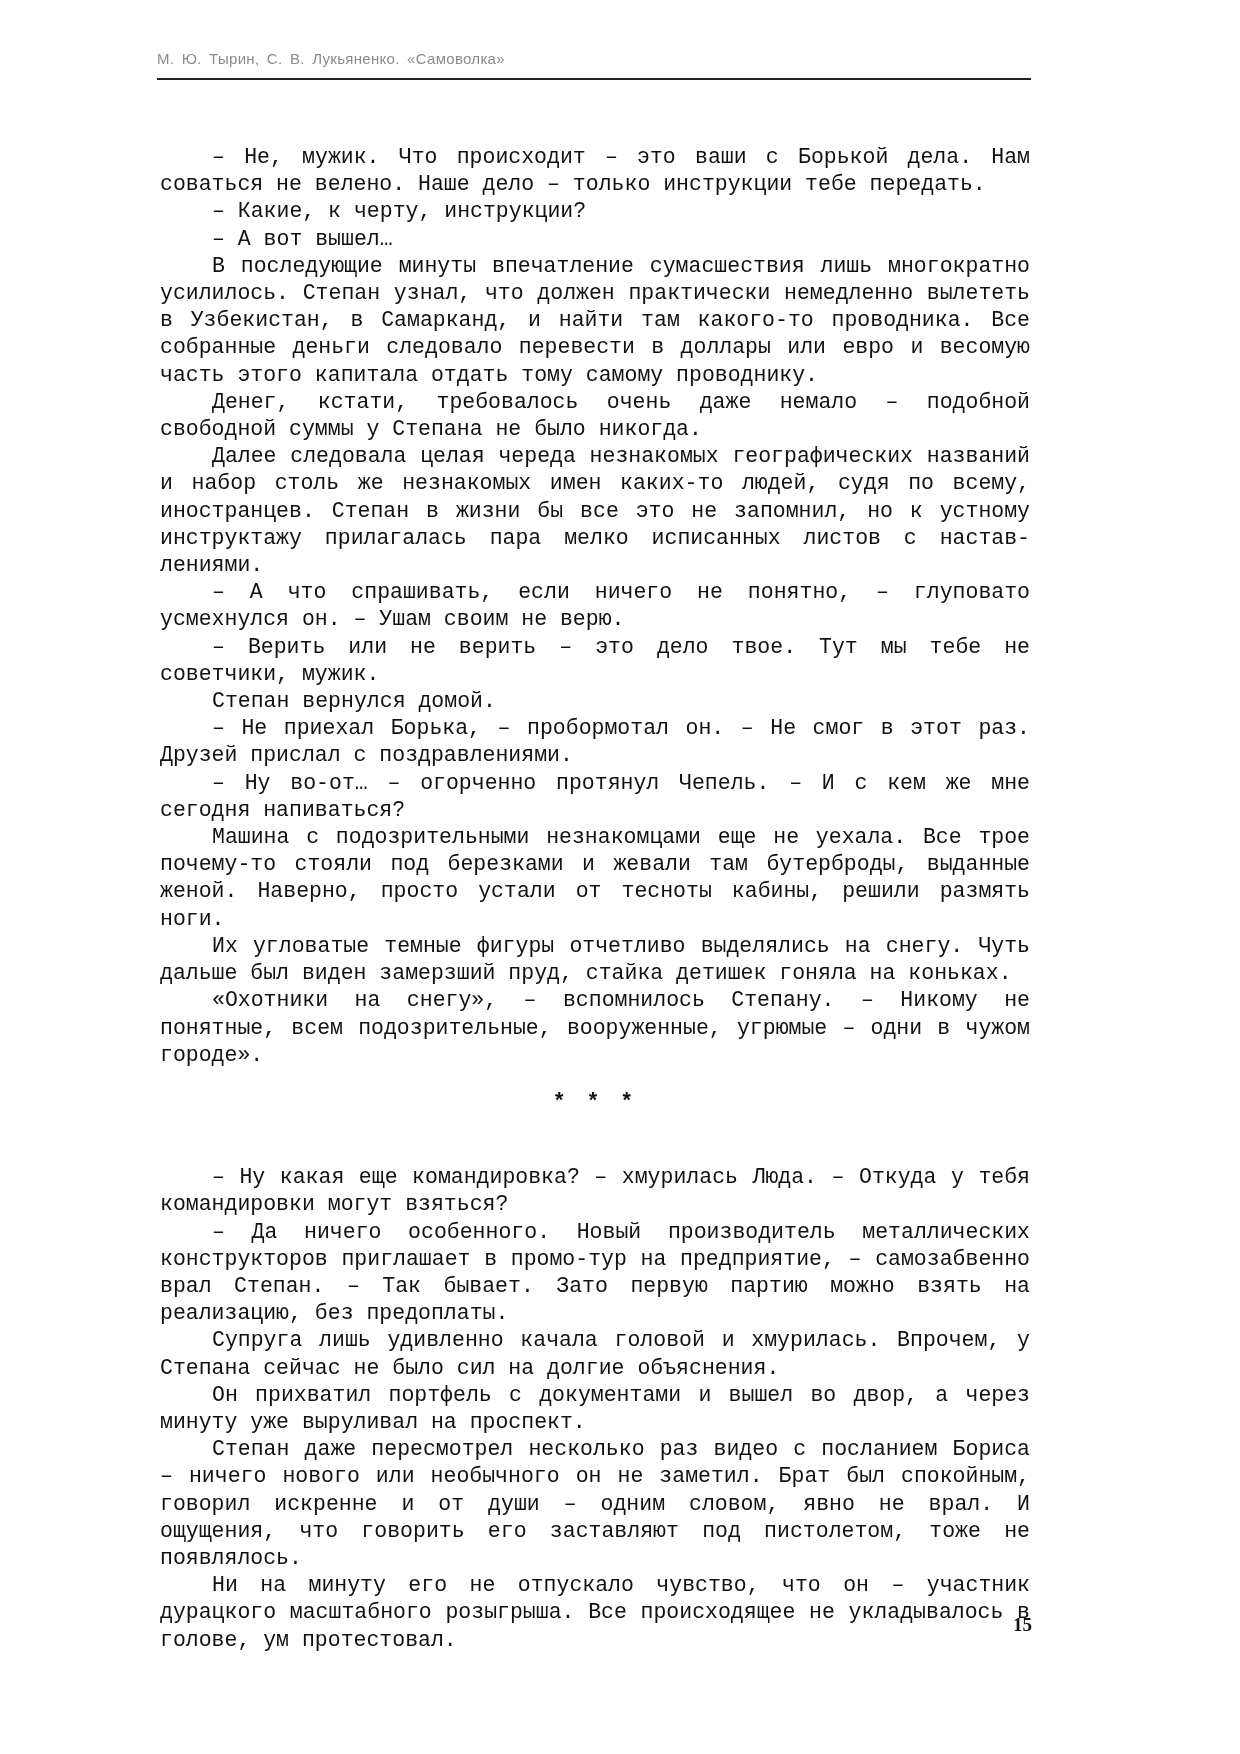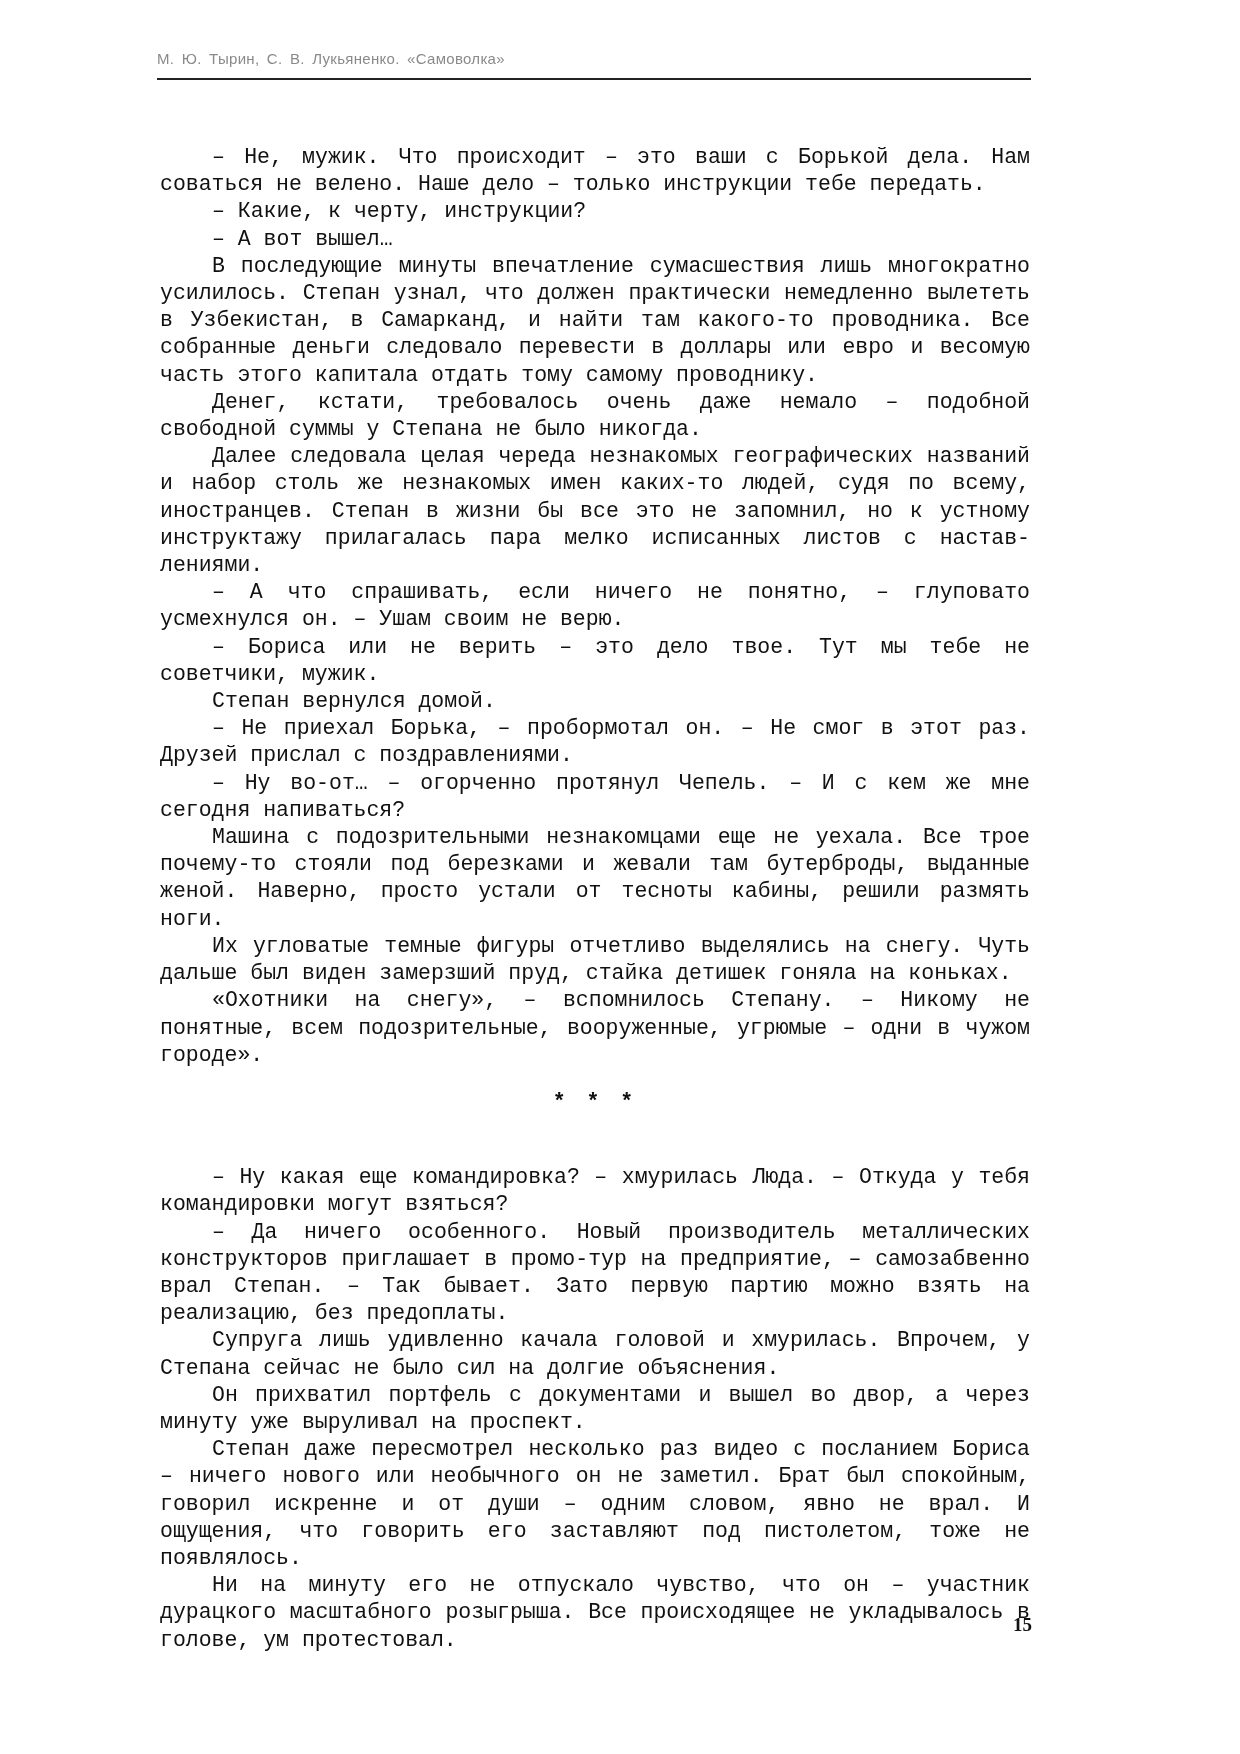--- a/index.html
+++ b/index.html
@@ -76,21 +76,21 @@
 <div class="header-rule"></div>
 
 <div class="body-text">
   <p>– Не, мужик. Что происходит – это ваши с Борькой дела. Нам соваться не велено. Наше дело – только инструкции тебе передать.</p>
   <p>– Какие, к черту, инструкции?</p>
   <p>– А вот вышел…</p>
   <p>В последующие минуты впечатление сумасшествия лишь многократно усилилось. Степан узнал, что должен практически немедленно вылететь в Узбекистан, в Самарканд, и найти там какого-то проводника. Все собранные деньги следовало перевести в доллары или евро и весомую часть этого капитала отдать тому самому проводнику.</p>
   <p>Денег, кстати, требовалось очень даже немало – подобной свободной суммы у Степана не было никогда.</p>
   <p>Далее следовала целая череда незнакомых географических названий и набор столь же незнакомых имен каких-то людей, судя по всему, иностранцев. Степан в жизни бы все это не запомнил, но к устному инструктажу прилагалась пара мелко исписанных листов с настав­лениями.</p>
   <p>– А что спрашивать, если ничего не понятно, – глуповато усмехнулся он. – Ушам своим не верю.</p>
-  <p>– Бориса или не верить – это дело твое. Тут мы тебе не советчики, мужик.</p>
+  <p>– Верить или не верить – это дело твое. Тут мы тебе не советчики, мужик.</p>
   <p>Степан вернулся домой.</p>
   <p>– Не приехал Борька, – пробормотал он. – Не смог в этот раз. Друзей прислал с поздрав­лениями.</p>
   <p>– Ну во-от… – огорченно протянул Чепель. – И с кем же мне сегодня напиваться?</p>
   <p>Машина с подозрительными незнакомцами еще не уехала. Все трое почему-то стояли под березками и жевали там бутерброды, выданные женой. Наверно, просто устали от тес­ноты кабины, решили размять ноги.</p>
   <p>Их угловатые темные фигуры отчетливо выделялись на снегу. Чуть дальше был виден замерзший пруд, стайка детишек гоняла на коньках.</p>
   <p>«Охотники на снегу», – вспомнилось Степану. – Никому не понятные, всем подозри­тельные, вооруженные, угрюмые – одни в чужом городе».</p>
 
   <p class="section-break">* * *</p>
 
   <p>– Ну какая еще командировка? – хмурилась Люда. – Откуда у тебя командировки могут взяться?</p>

